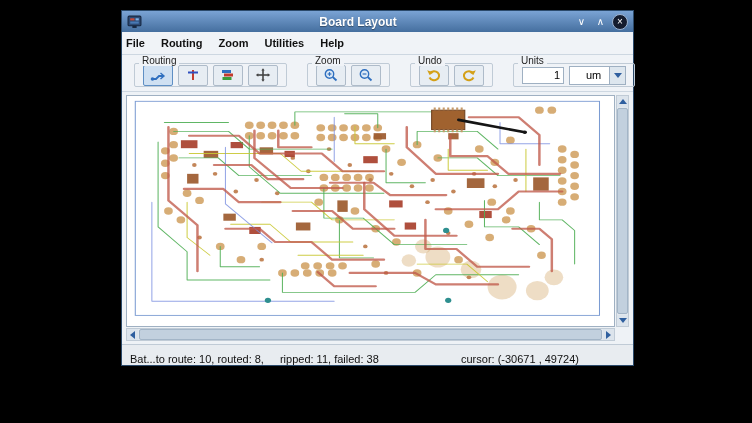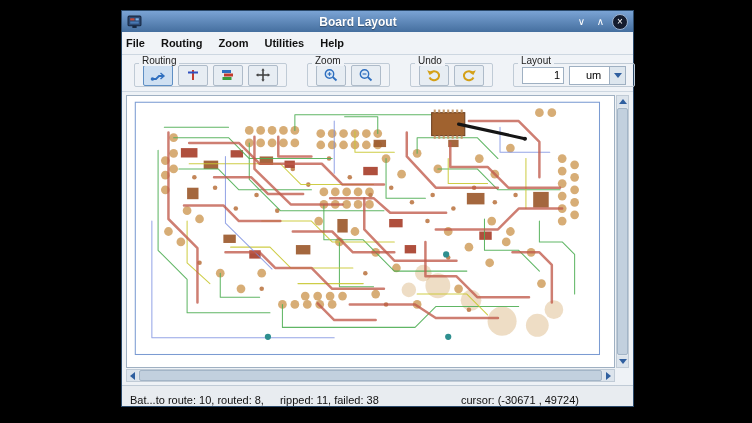--- a/index.html
+++ b/index.html
@@ -4,21 +4,21 @@
 <style>
   html,body{margin:0;padding:0;}
   body{
     width:752px;height:423px;background:#000;overflow:hidden;
     font-family:"Liberation Sans","DejaVu Sans",sans-serif;
   }
   .screen{position:relative;width:752px;height:423px;background:#000;}
 
   
   .window{
-    position:absolute;left:121px;top:10px;width:513px;height:397px;
+    position:absolute;left:121px;top:10px;width:513px;height:356px;
     display:flex;flex-direction:column;
     background:#eef2f6;border:1px solid #2b4a6b;box-sizing:border-box;
   }
 
   
   .titlebar{
     height:21px;flex:0 0 21px;display:flex;align-items:center;
     background:linear-gradient(#7aa3d4,#456f9f);
     padding:0 5px;gap:4px;
   }
@@ -219,21 +219,21 @@
         </span>
         <span class="tbtn">
           <svg width="16" height="14" viewBox="0 0 16 14">
             <path d="M12 5 A5 4.5 0 1 0 12.5 9.5" fill="none" stroke="#d4a017" stroke-width="2"></path>
             <path d="M14.8 2.2 L12.4 7.0 L8.4 4.4 Z" fill="#d4a017"></path>
           </svg>
         </span>
       </div>
 
       <div class="tgroup">
-        <span class="glabel">Layout</span>
+        <span class="glabel">Units</span>
         <input class="units-input" value="1" style="">
         <span class="combo">
           <span class="cval">um</span>
           <span class="cbtn">
             <span class="tri-down"></span>
           </span>
         </span>
       </div>
 
     </div>

